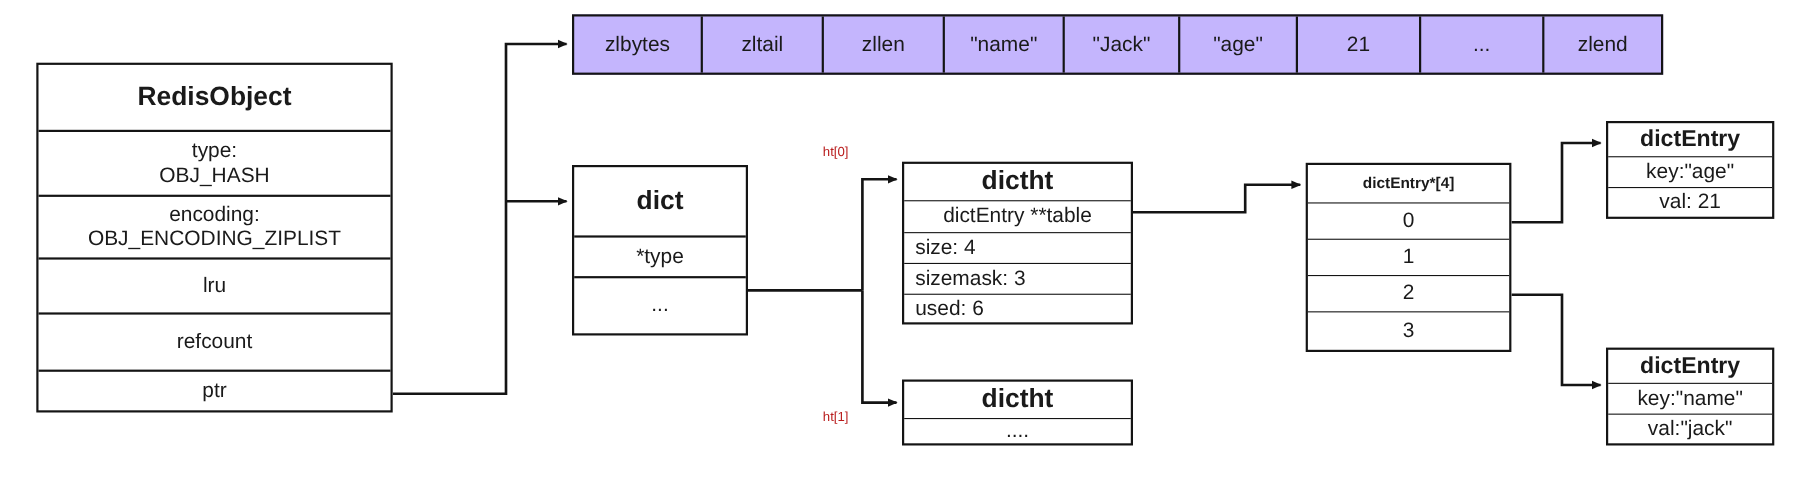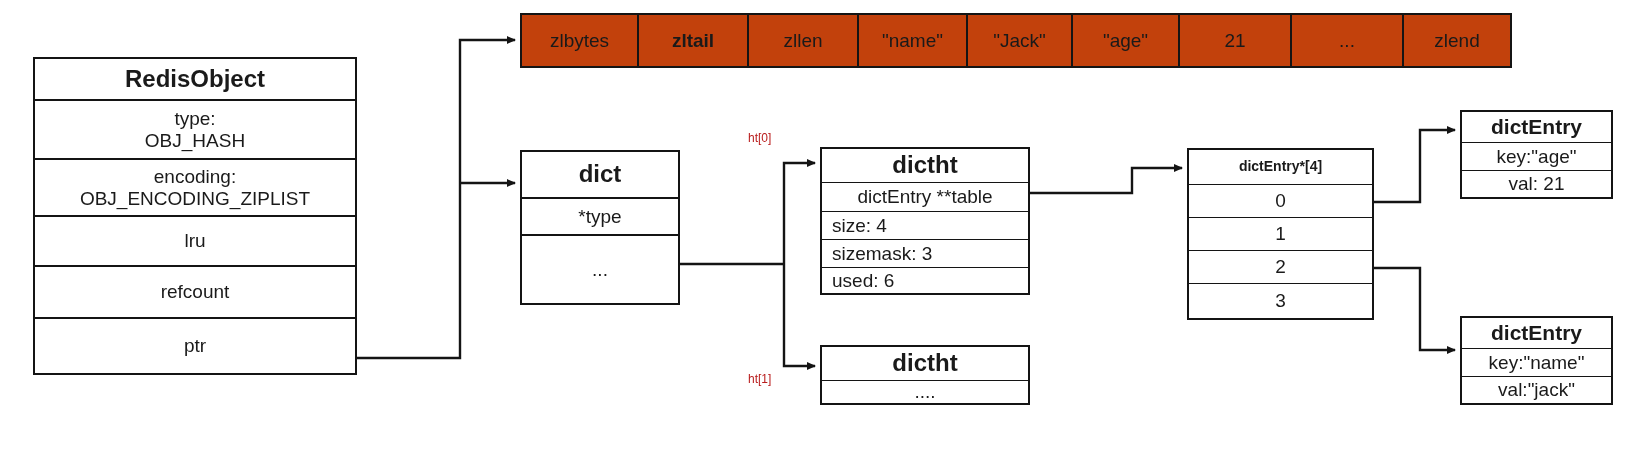--- a/index.html
+++ b/index.html
@@ -52,21 +52,21 @@
   .row.thin { border-top-width: 1px; }
   .row.left {
     justify-content: flex-start;
     text-align: left;
     padding-left: 10px;
   }
   
   .striprow {
     position: absolute;
     border: 2px solid #141414;
-    background: #c2410c;
+    background: #c4b5fd;
     box-sizing: border-box;
     display: flex;
     flex-direction: row;
   }
   .cell {
     border-left: 2px solid #141414;
     box-sizing: border-box;
     display: flex;
     align-items: center;
     justify-content: center;
@@ -103,44 +103,44 @@
 
       <path d="M1030,193 L1132,193 L1132,168 L1182,168" marker-end="url(#arrow)"></path>
 
       <path d="M1374,202 L1420,202 L1420,130 L1455,130" marker-end="url(#arrow)"></path>
 
       <path d="M1374,268 L1420,268 L1420,350 L1455,350" marker-end="url(#arrow)"></path>
     </g>
   </svg>
 
   <div class="box" style="left:33px; top:57px; width:324px; height:318px;">
-    <div class="row hdr" style="height:40px;">RedisObject</div>
+    <div class="row hdr" style="height:59px;">RedisObject</div>
     <div class="row" style="height:59px;">type:
 OBJ_HASH</div>
     <div class="row" style="height:57px;">encoding:
 OBJ_ENCODING_ZIPLIST</div>
     <div class="row" style="height:50px;">lru</div>
     <div class="row" style="height:52px;">refcount</div>
     <div class="row" style="flex:1;">ptr</div>
   </div>
 
   <div class="striprow" style="left:520px; top:13px; width:992px; height:55px;">
     <div class="cell" style="width:115px;">zlbytes</div>
-    <div class="cell" style="width:110px;font-weight:bold;">zltail</div>
+    <div class="cell" style="width:110px;">zltail</div>
     <div class="cell" style="width:110px;">zllen</div>
     <div class="cell" style="width:109px;">"name"</div>
     <div class="cell" style="width:105px;">"Jack"</div>
     <div class="cell" style="width:107px;">"age"</div>
     <div class="cell" style="width:112px;">21</div>
     <div class="cell" style="width:112px;">...</div>
     <div class="cell" style="flex:1;">zlend</div>
   </div>
 
   <div class="box" style="left:520px; top:150px; width:160px; height:155px;">
-    <div class="row hdr" style="height:45px;">dict</div>
+    <div class="row hdr" style="height:62px;">dict</div>
     <div class="row" style="height:37px;">*type</div>
     <div class="row" style="flex:1;">...</div>
   </div>
 
   <div class="box" style="left:820px; top:147px; width:210px; height:148px;">
     <div class="row hdr" style="height:33px;">dictht</div>
     <div class="row thin" style="height:29px;">dictEntry **table</div>
     <div class="row thin left" style="height:28px;">size: 4</div>
     <div class="row thin left" style="height:28px;">sizemask: 3</div>
     <div class="row thin left" style="flex:1;">used: 6</div>

